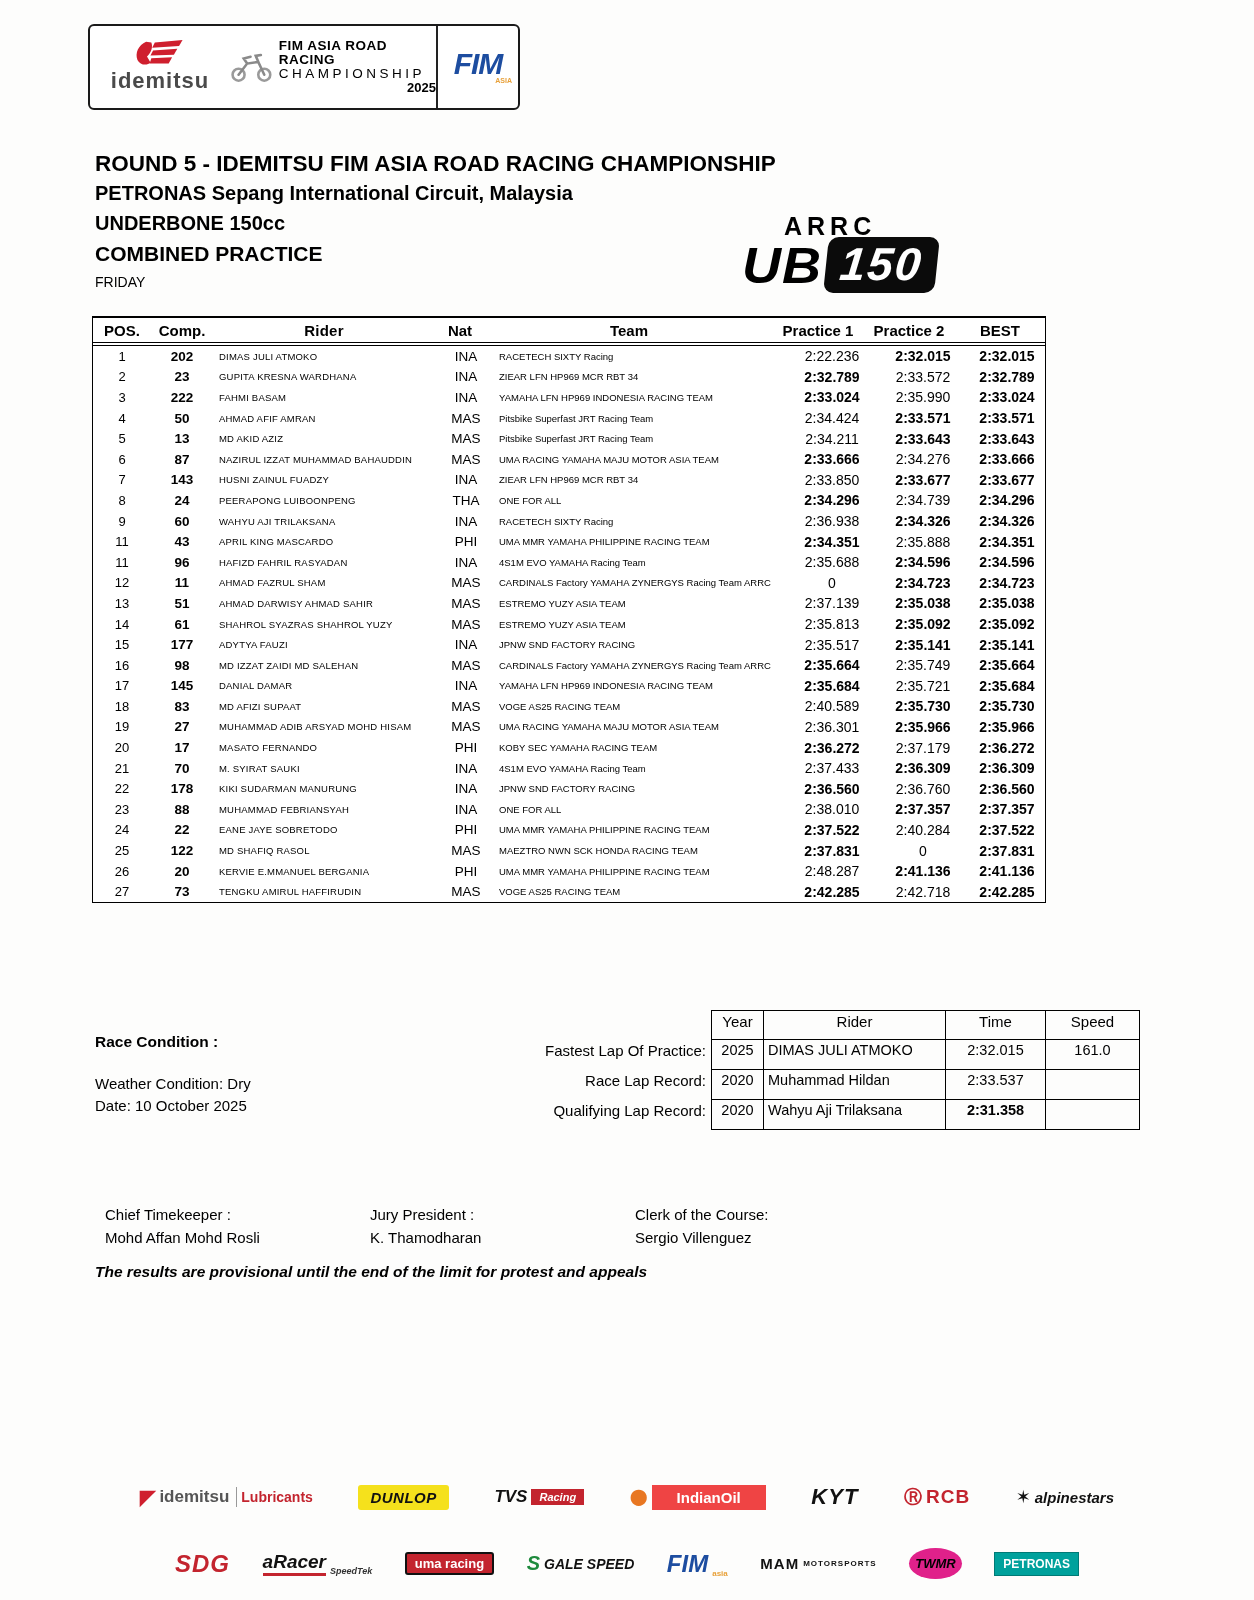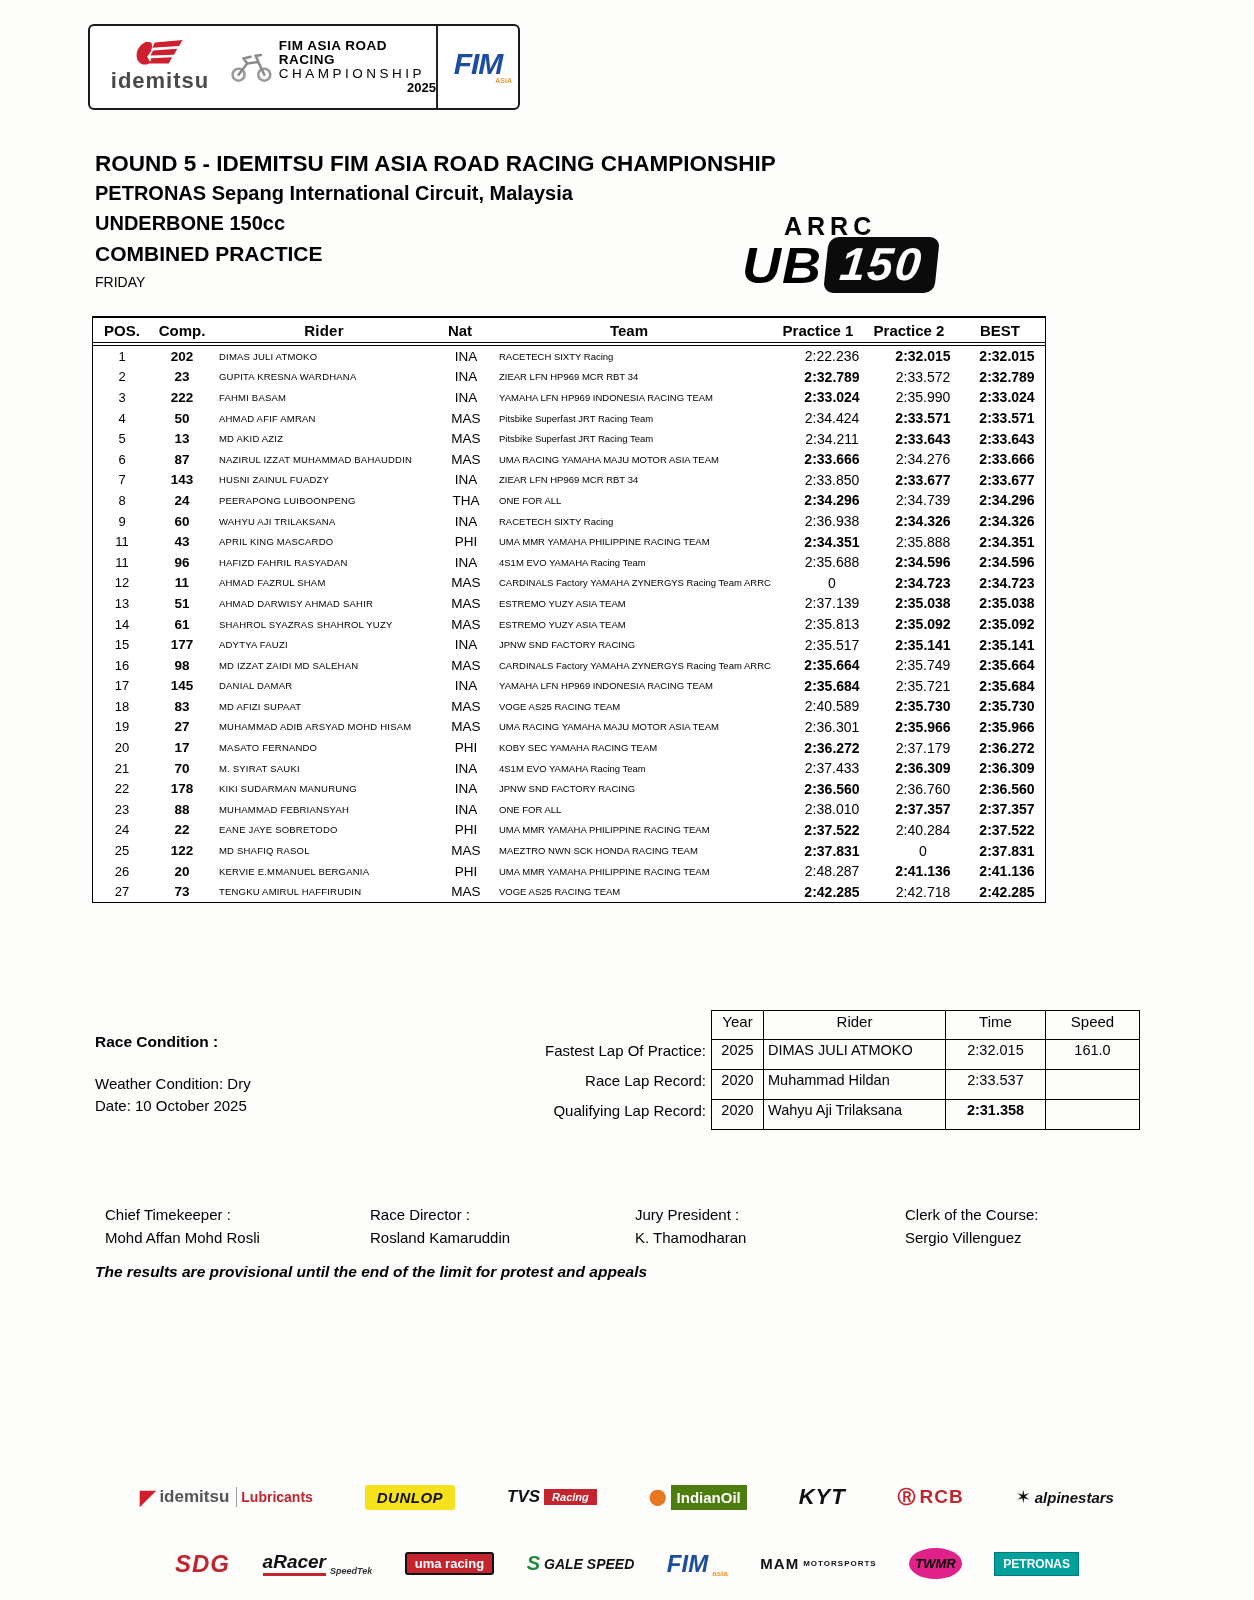--- a/index.html
+++ b/index.html
@@ -80,21 +80,21 @@
   .sponsors1{position:absolute;left:60px;top:1484px;width:1134px;display:flex;justify-content:space-between;align-items:center;padding:0 80px;box-sizing:border-box;}
   .sponsors2{position:absolute;left:60px;top:1548px;width:1134px;display:flex;justify-content:space-between;align-items:center;padding:0 115px;box-sizing:border-box;}
   .sponsor{display:flex;align-items:center;gap:4px;white-space:nowrap;}
   .sp{display:inline-block;}
   .sp-ide-mark{color:#cf1f2e;font-size:20px;font-weight:900;line-height:1;}
   .sp-ide-text{color:#555;font-size:17px;font-weight:bold;border-right:1.5px solid #999;padding-right:7px;}
   .sp-ide-lub{color:#c3242e;font-size:14px;font-weight:bold;}
   .sp-dunlop{background:#f5e11c;color:#111;font-size:15px;font-weight:900;font-style:italic;padding:4px 12px;border-radius:3px;letter-spacing:.5px;}
   .sp-tvs{color:#111;font-size:17px;font-weight:900;font-style:italic;}
   .sp-tvs-r{background:#c3242e;color:#fff;font-size:11px;font-style:italic;font-weight:bold;padding:2px 8px;border-radius:0;}
-  .sp-indianoil{background:#4d7c0f;color:#fff;font-size:15px;font-weight:bold;padding:4px 6px;}
+  .sp-indianoil{background:#ef4444;color:#fff;font-size:15px;font-weight:bold;padding:4px 25px;}
   .sp-io-mark{color:#e87722;font-size:16px;line-height:1;}
   .sp-kyt{color:#111;font-size:22px;font-weight:900;font-style:italic;letter-spacing:1px;}
   .sp-rcb-mark{color:#c3242e;font-size:18px;font-weight:900;}
   .sp-rcb{color:#c3242e;font-size:19px;font-weight:900;letter-spacing:1px;}
   .sp-alp-mark{color:#111;font-size:18px;}
   .sp-alp{color:#111;font-size:15px;font-weight:900;font-style:italic;}
   .sp-sdg{color:#c3242e;font-size:24px;font-weight:900;font-style:italic;letter-spacing:1px;}
   .sp-aracer{color:#111;font-size:19px;font-weight:900;font-style:italic;border-bottom:3px solid #c3242e;}
   .sp-aracer-sub{color:#333;font-size:9px;font-weight:bold;font-style:italic;align-self:flex-end;}
   .sp-uma{background:#c3242e;color:#fff;font-size:13px;font-weight:900;padding:3px 8px;border:2px solid #111;border-radius:3px;line-height:1.05;text-align:left;}
@@ -475,24 +475,20 @@
         <div class="rec-cell rec-speed"></div>
       </div>
     </div>
 
   <div class="officials">
       <div class="off-col">
         <div>Chief Timekeeper :</div>
         <div>Mohd Affan Mohd Rosli</div>
       </div>
       <div class="off-col">
-        <div>Race Director :</div>
-        <div>Rosland Kamaruddin</div>
-      </div>
-      <div class="off-col">
         <div>Jury President :</div>
         <div>K. Thamodharan</div>
       </div>
       <div class="off-col">
         <div>Clerk of the Course:</div>
         <div>Sergio Villenguez</div>
       </div>
     </div>
 
   <div class="note">The results are provisional until the end of the limit for protest and appeals</div>

